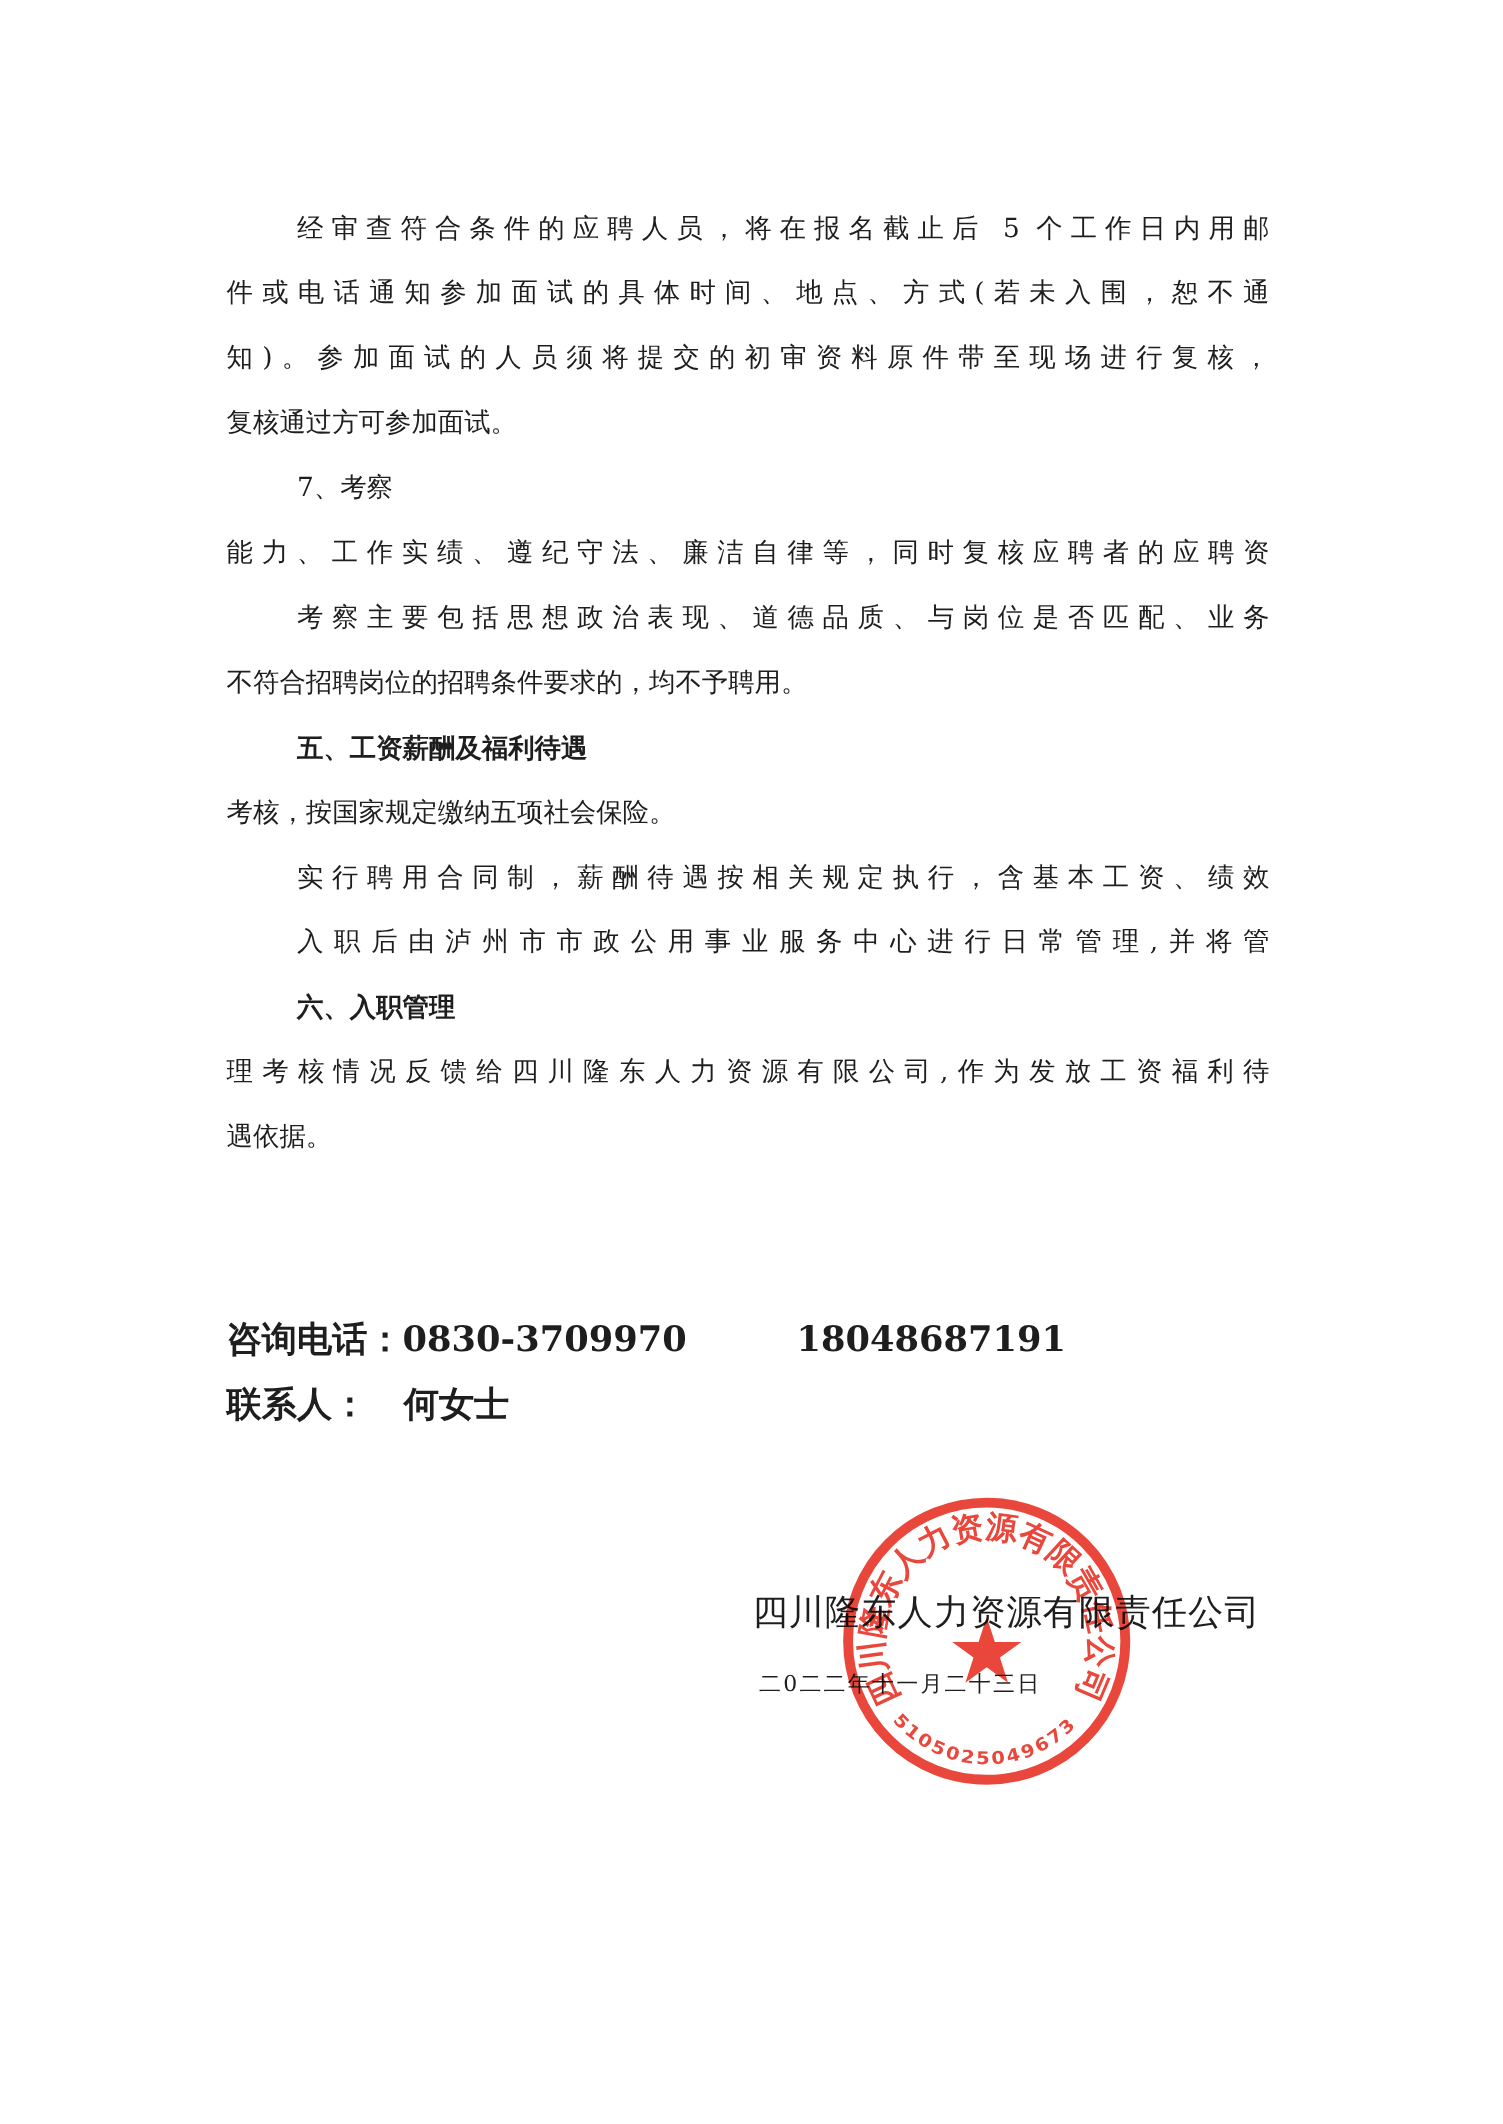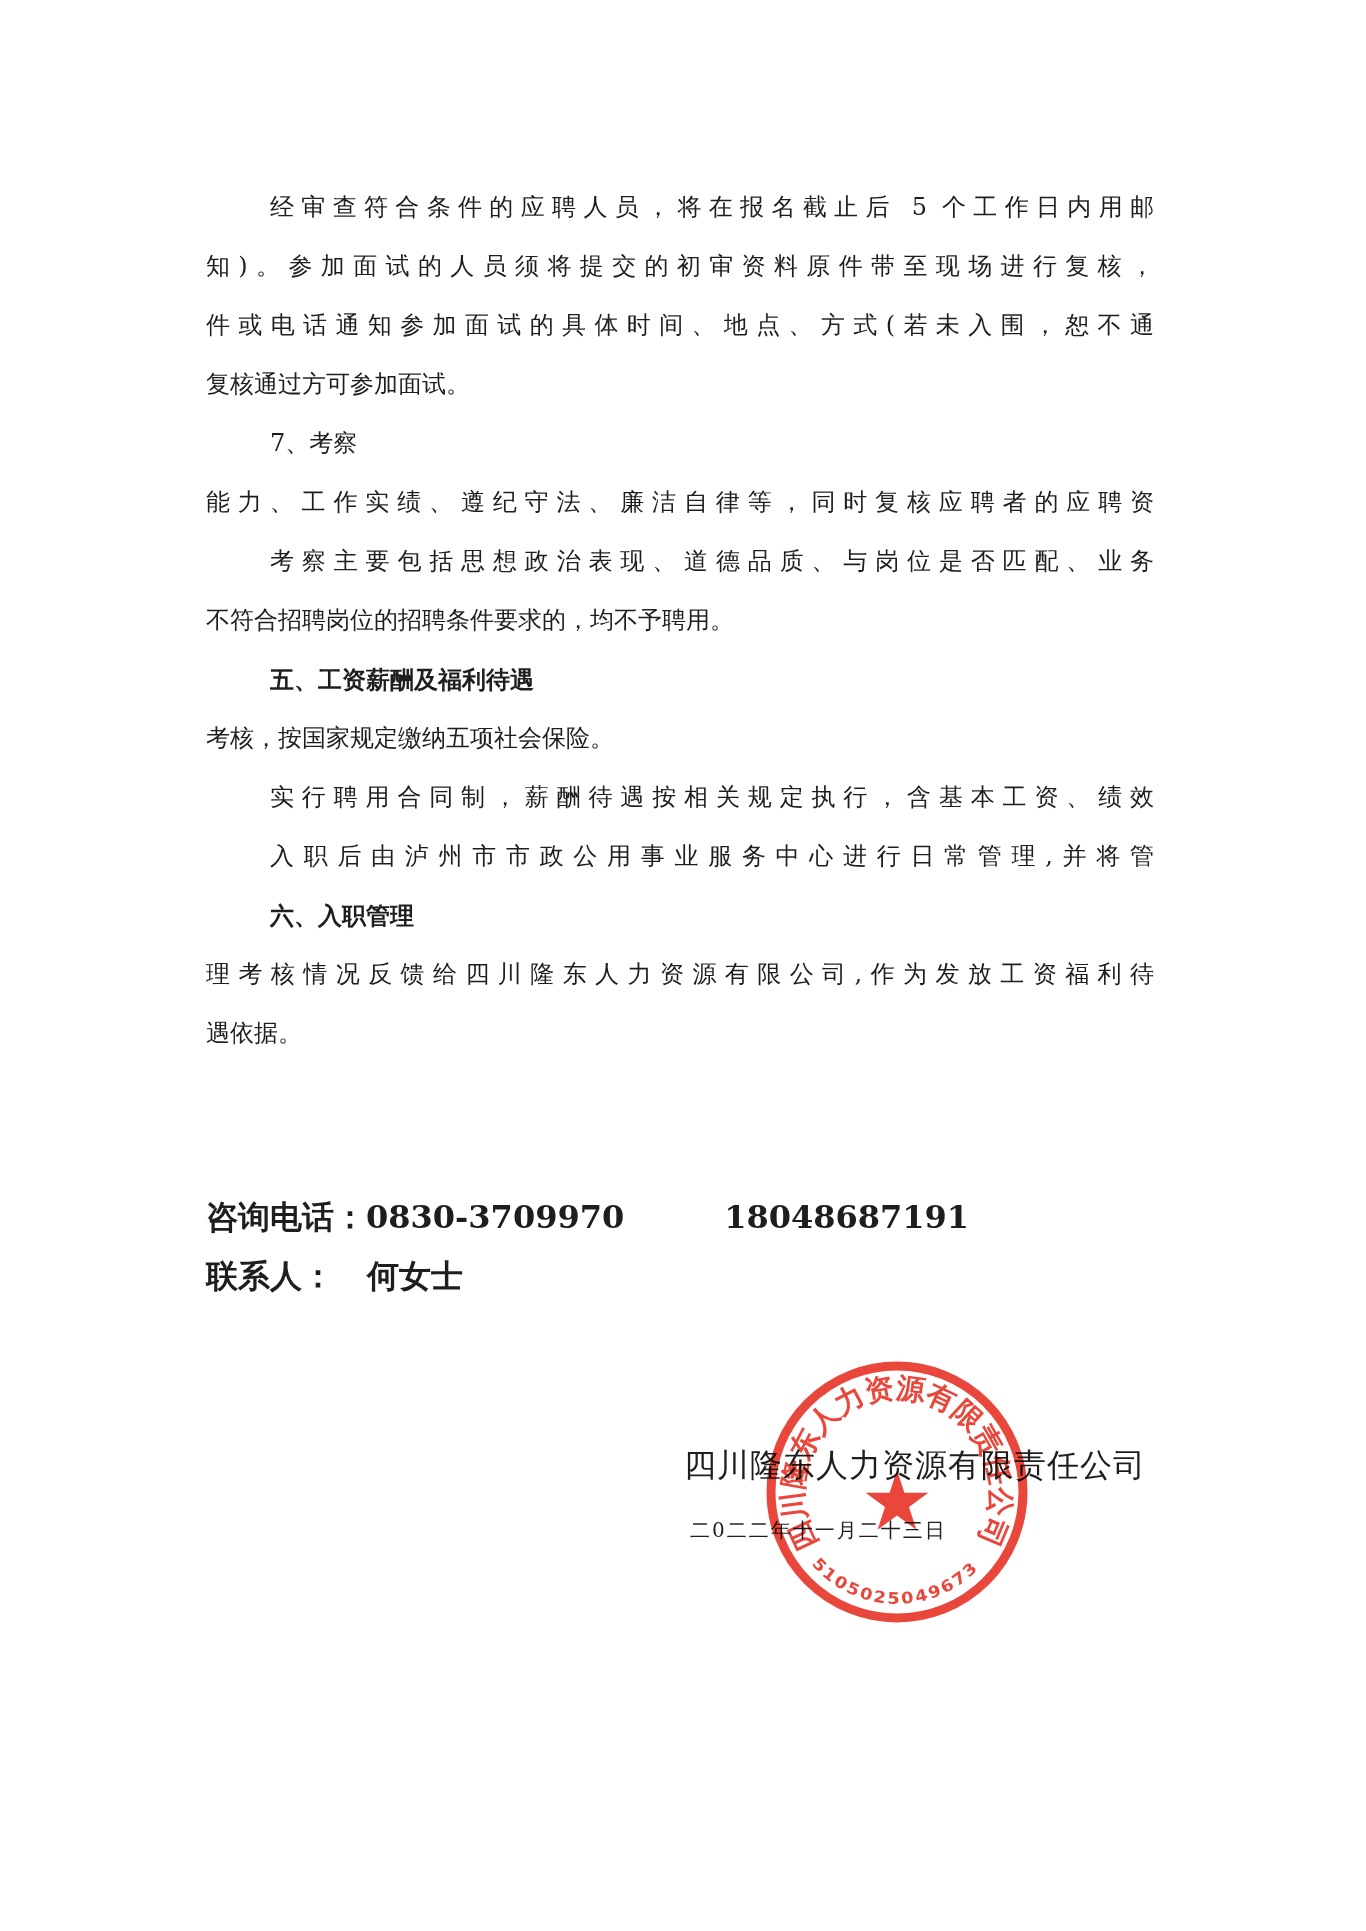--- a/index.html
+++ b/index.html
@@ -61,22 +61,22 @@
     opacity: 0.93;
   }
   .seal-ring-text { font-family: "DejaVu Serif", "Liberation Serif", serif; font-weight: 600; }
   .seal-num-text  { font-family: "DejaVu Sans", "Liberation Sans", sans-serif; font-weight: 600; letter-spacing: 2px; }
 </style>
 </head>
 <body>
 
 <div class="doc-body">
   <div class="line indent fill">经审查符合条件的应聘人员，将在报名截止后 5 个工作日内用邮</div>
+  <div class="line fill">件或电话通知参加面试的具体时间、地点、方式(若未入围，恕不通</div>
   <div class="line fill">知)。参加面试的人员须将提交的初审资料原件带至现场进行复核，</div>
-  <div class="line fill">件或电话通知参加面试的具体时间、地点、方式(若未入围，恕不通</div>
   <div class="line">复核通过方可参加面试。</div>
   <div class="line indent">7、考察</div>
   <div class="line fill">能力、工作实绩、遵纪守法、廉洁自律等，同时复核应聘者的应聘资</div>
   <div class="line indent fill">考察主要包括思想政治表现、道德品质、与岗位是否匹配、业务</div>
   <div class="line">不符合招聘岗位的招聘条件要求的，均不予聘用。</div>
   <div class="line indent bold">五、工资薪酬及福利待遇</div>
   <div class="line">考核，按国家规定缴纳五项社会保险。</div>
   <div class="line indent fill">实行聘用合同制，薪酬待遇按相关规定执行，含基本工资、绩效</div>
   <div class="line indent fill">入职后由泸州市市政公用事业服务中心进行日常管理,并将管</div>
   <div class="line indent bold">六、入职管理</div>

